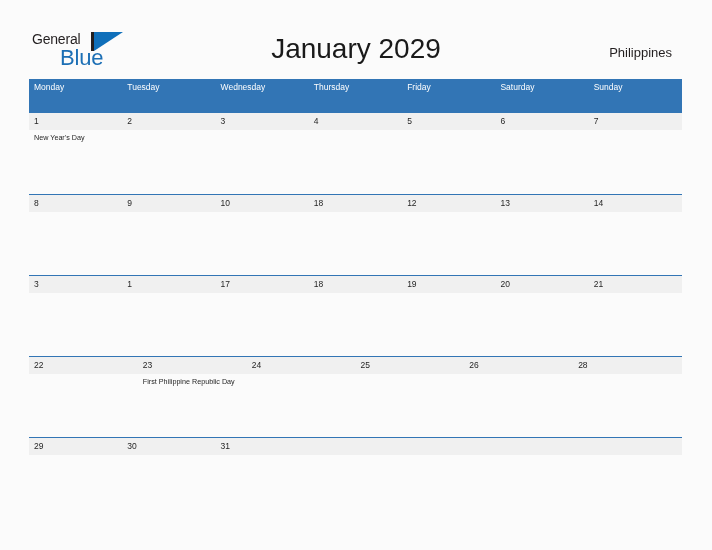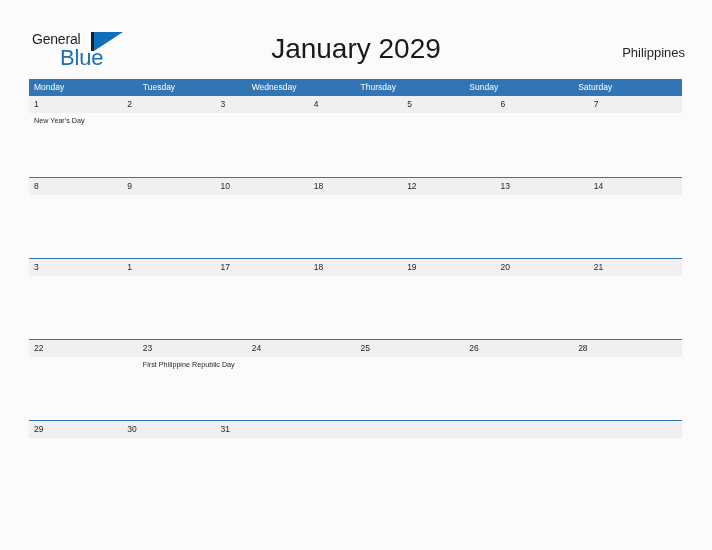--- a/index.html
+++ b/index.html
@@ -82,39 +82,39 @@
     text-align: center;
     font-size: 28px;
     line-height: 30px;
     color: #1a1a1a;
     font-weight: normal;
     margin: 0;
   }
 
   .country {
     position: absolute;
-    right: 27px;
+    right: 40px;
     top: 45px;
     font-size: 13px;
     line-height: 16px;
     color: #231f20;
   }
 
   
   .calendar {
     position: absolute;
     left: 29px;
     top: 79px;
     width: 653px;
   }
 
   .weekday-row {
     display: flex;
     background: #3275b5;
-    height: 17px;
+    height: 34px;
   }
   .weekday {
     flex: 1 1 0;
     font-size: 8.5px;
     line-height: 17px;
     color: #ffffff;
     padding-left: 5px;
     box-sizing: border-box;
     white-space: nowrap;
     overflow: hidden;
@@ -193,22 +193,23 @@
   <div class="country">Philippines</div>
 
 </div>
 
 <div class="calendar">
   <div class="weekday-row">
       <div class="weekday">Monday</div>
       <div class="weekday">Tuesday</div>
       <div class="weekday">Wednesday</div>
       <div class="weekday">Thursday</div>
+      <div class="weekday">Friday</div>
+      <div class="weekday">Saturday</div>
       <div class="weekday">Sunday</div>
-      <div class="weekday">Saturday</div>
     </div>
   <div>
       <div class="week-row first">
         <div class="day-cell">
           <span class="day-num">1</span>
           <div class="day-events">
             <span class="event">New Year's Day</span>
           </div>
         </div>
         <div class="day-cell">

